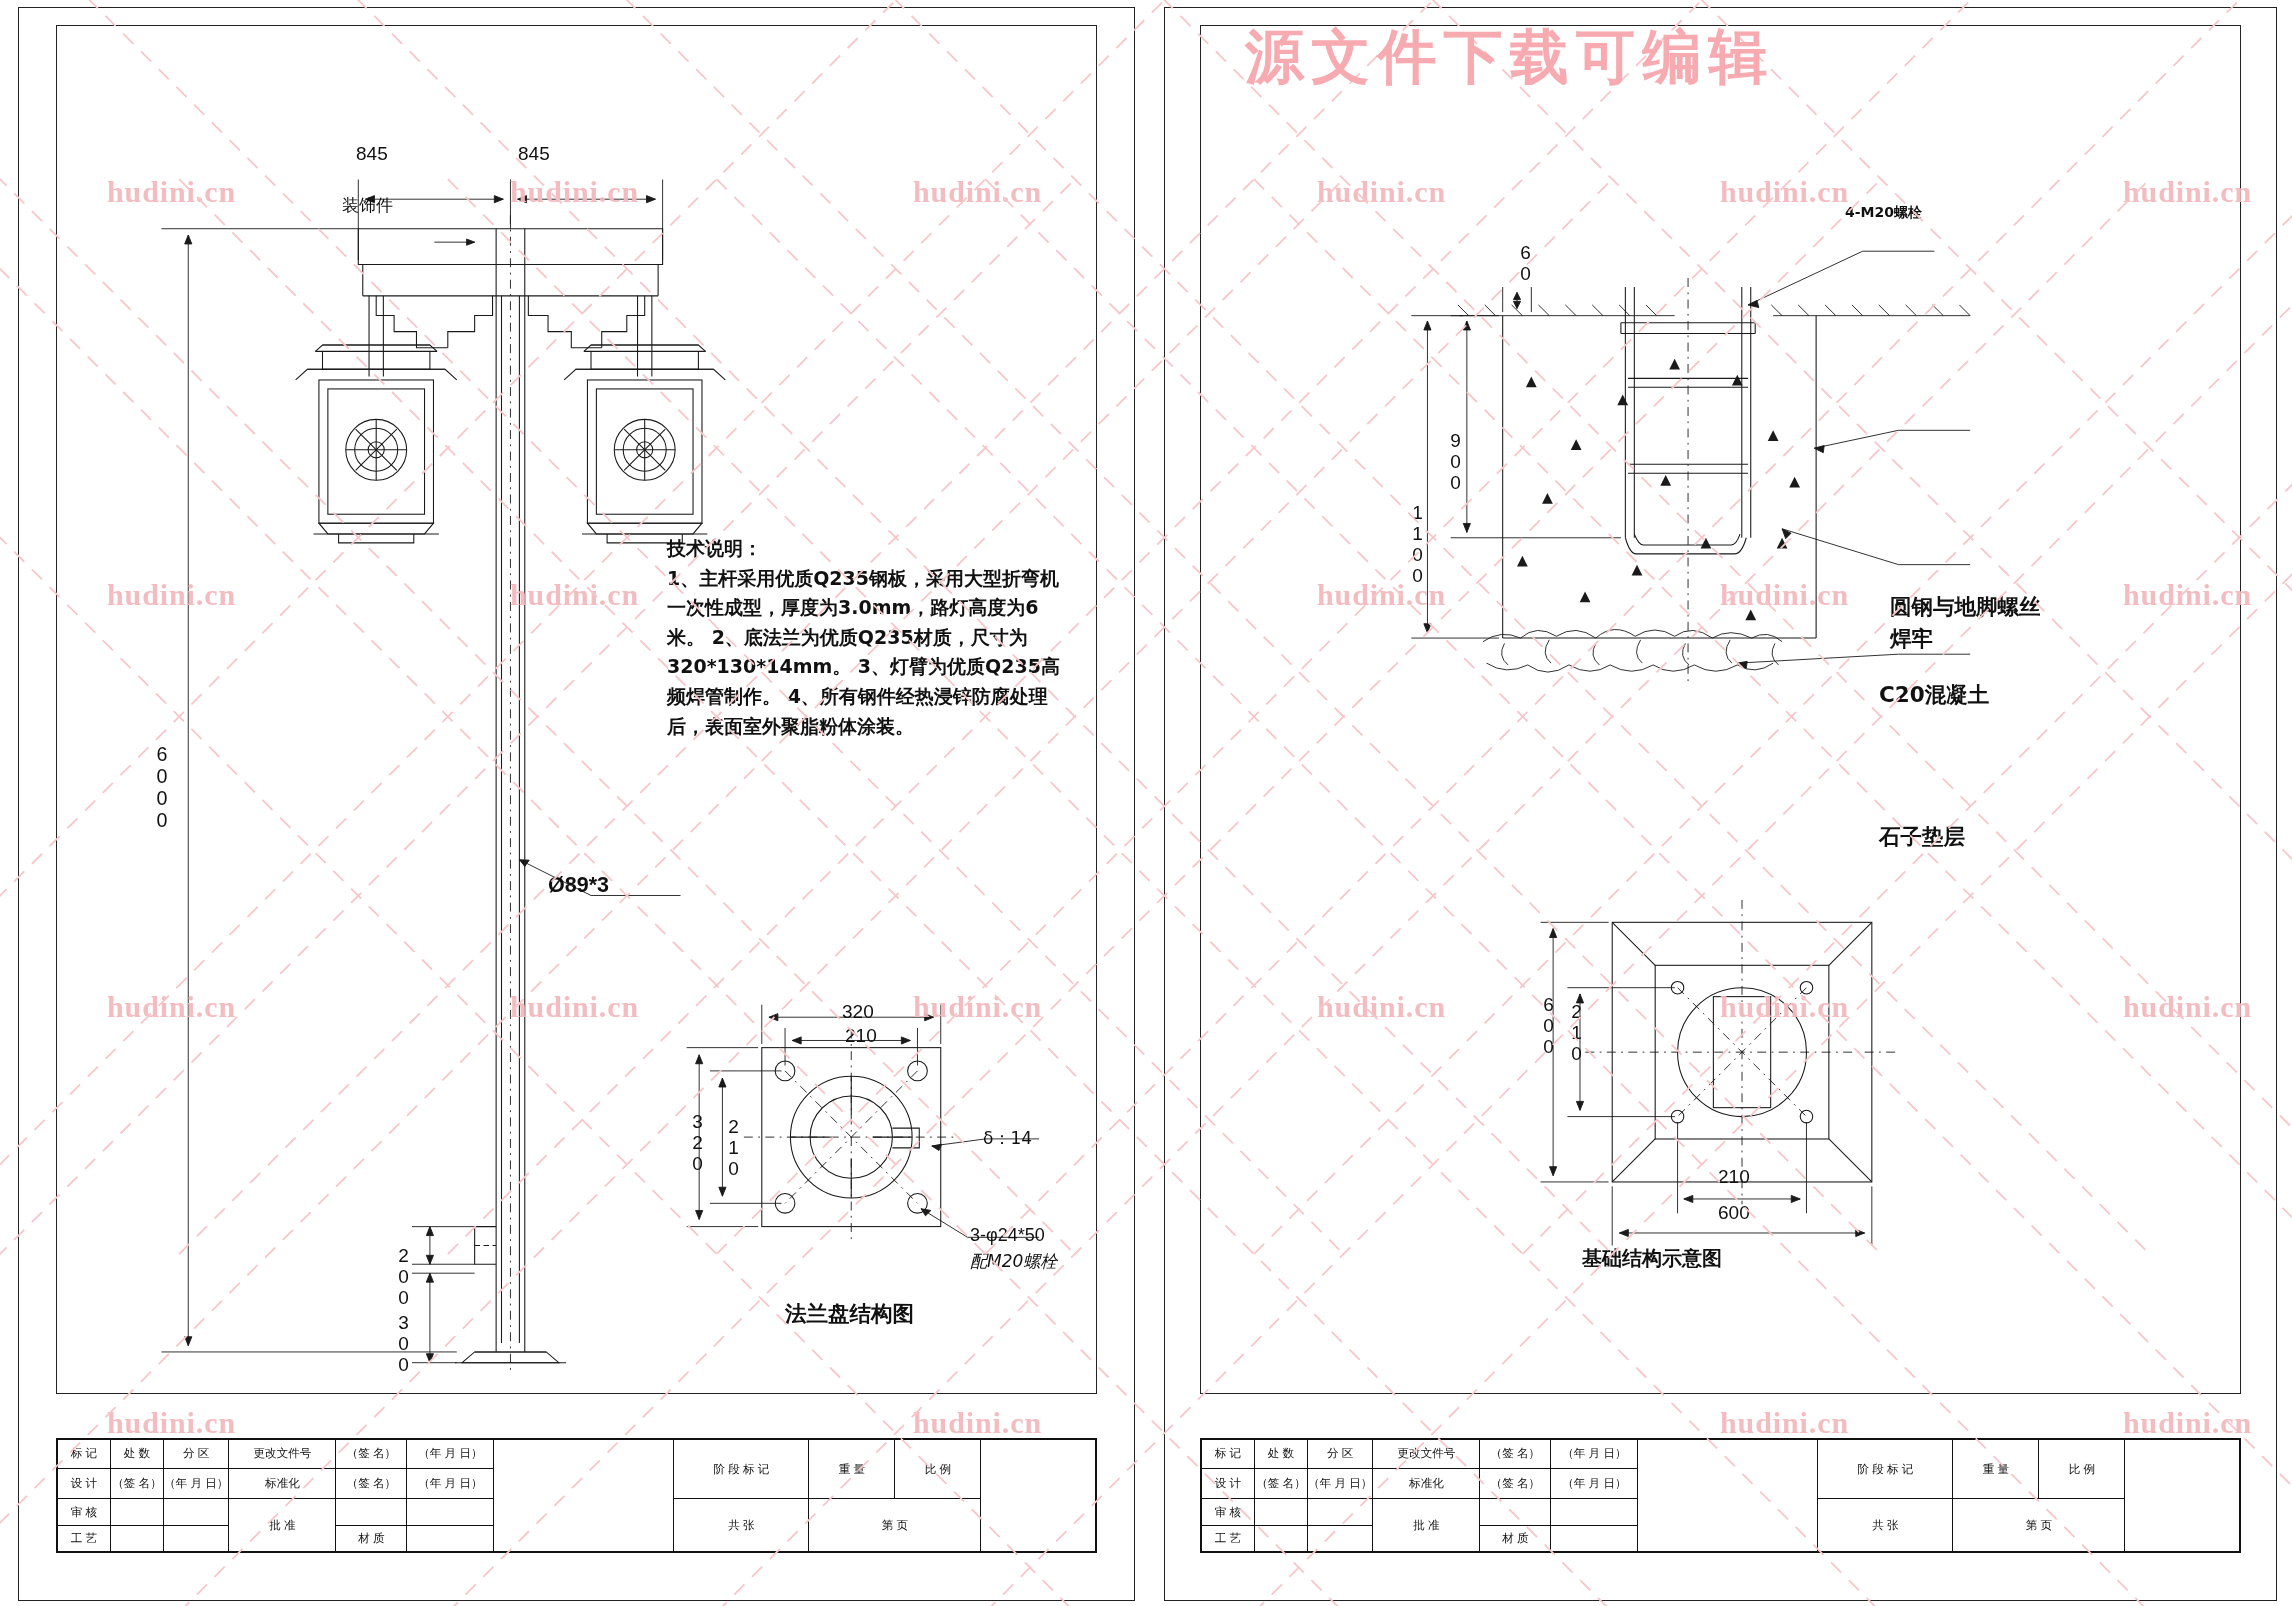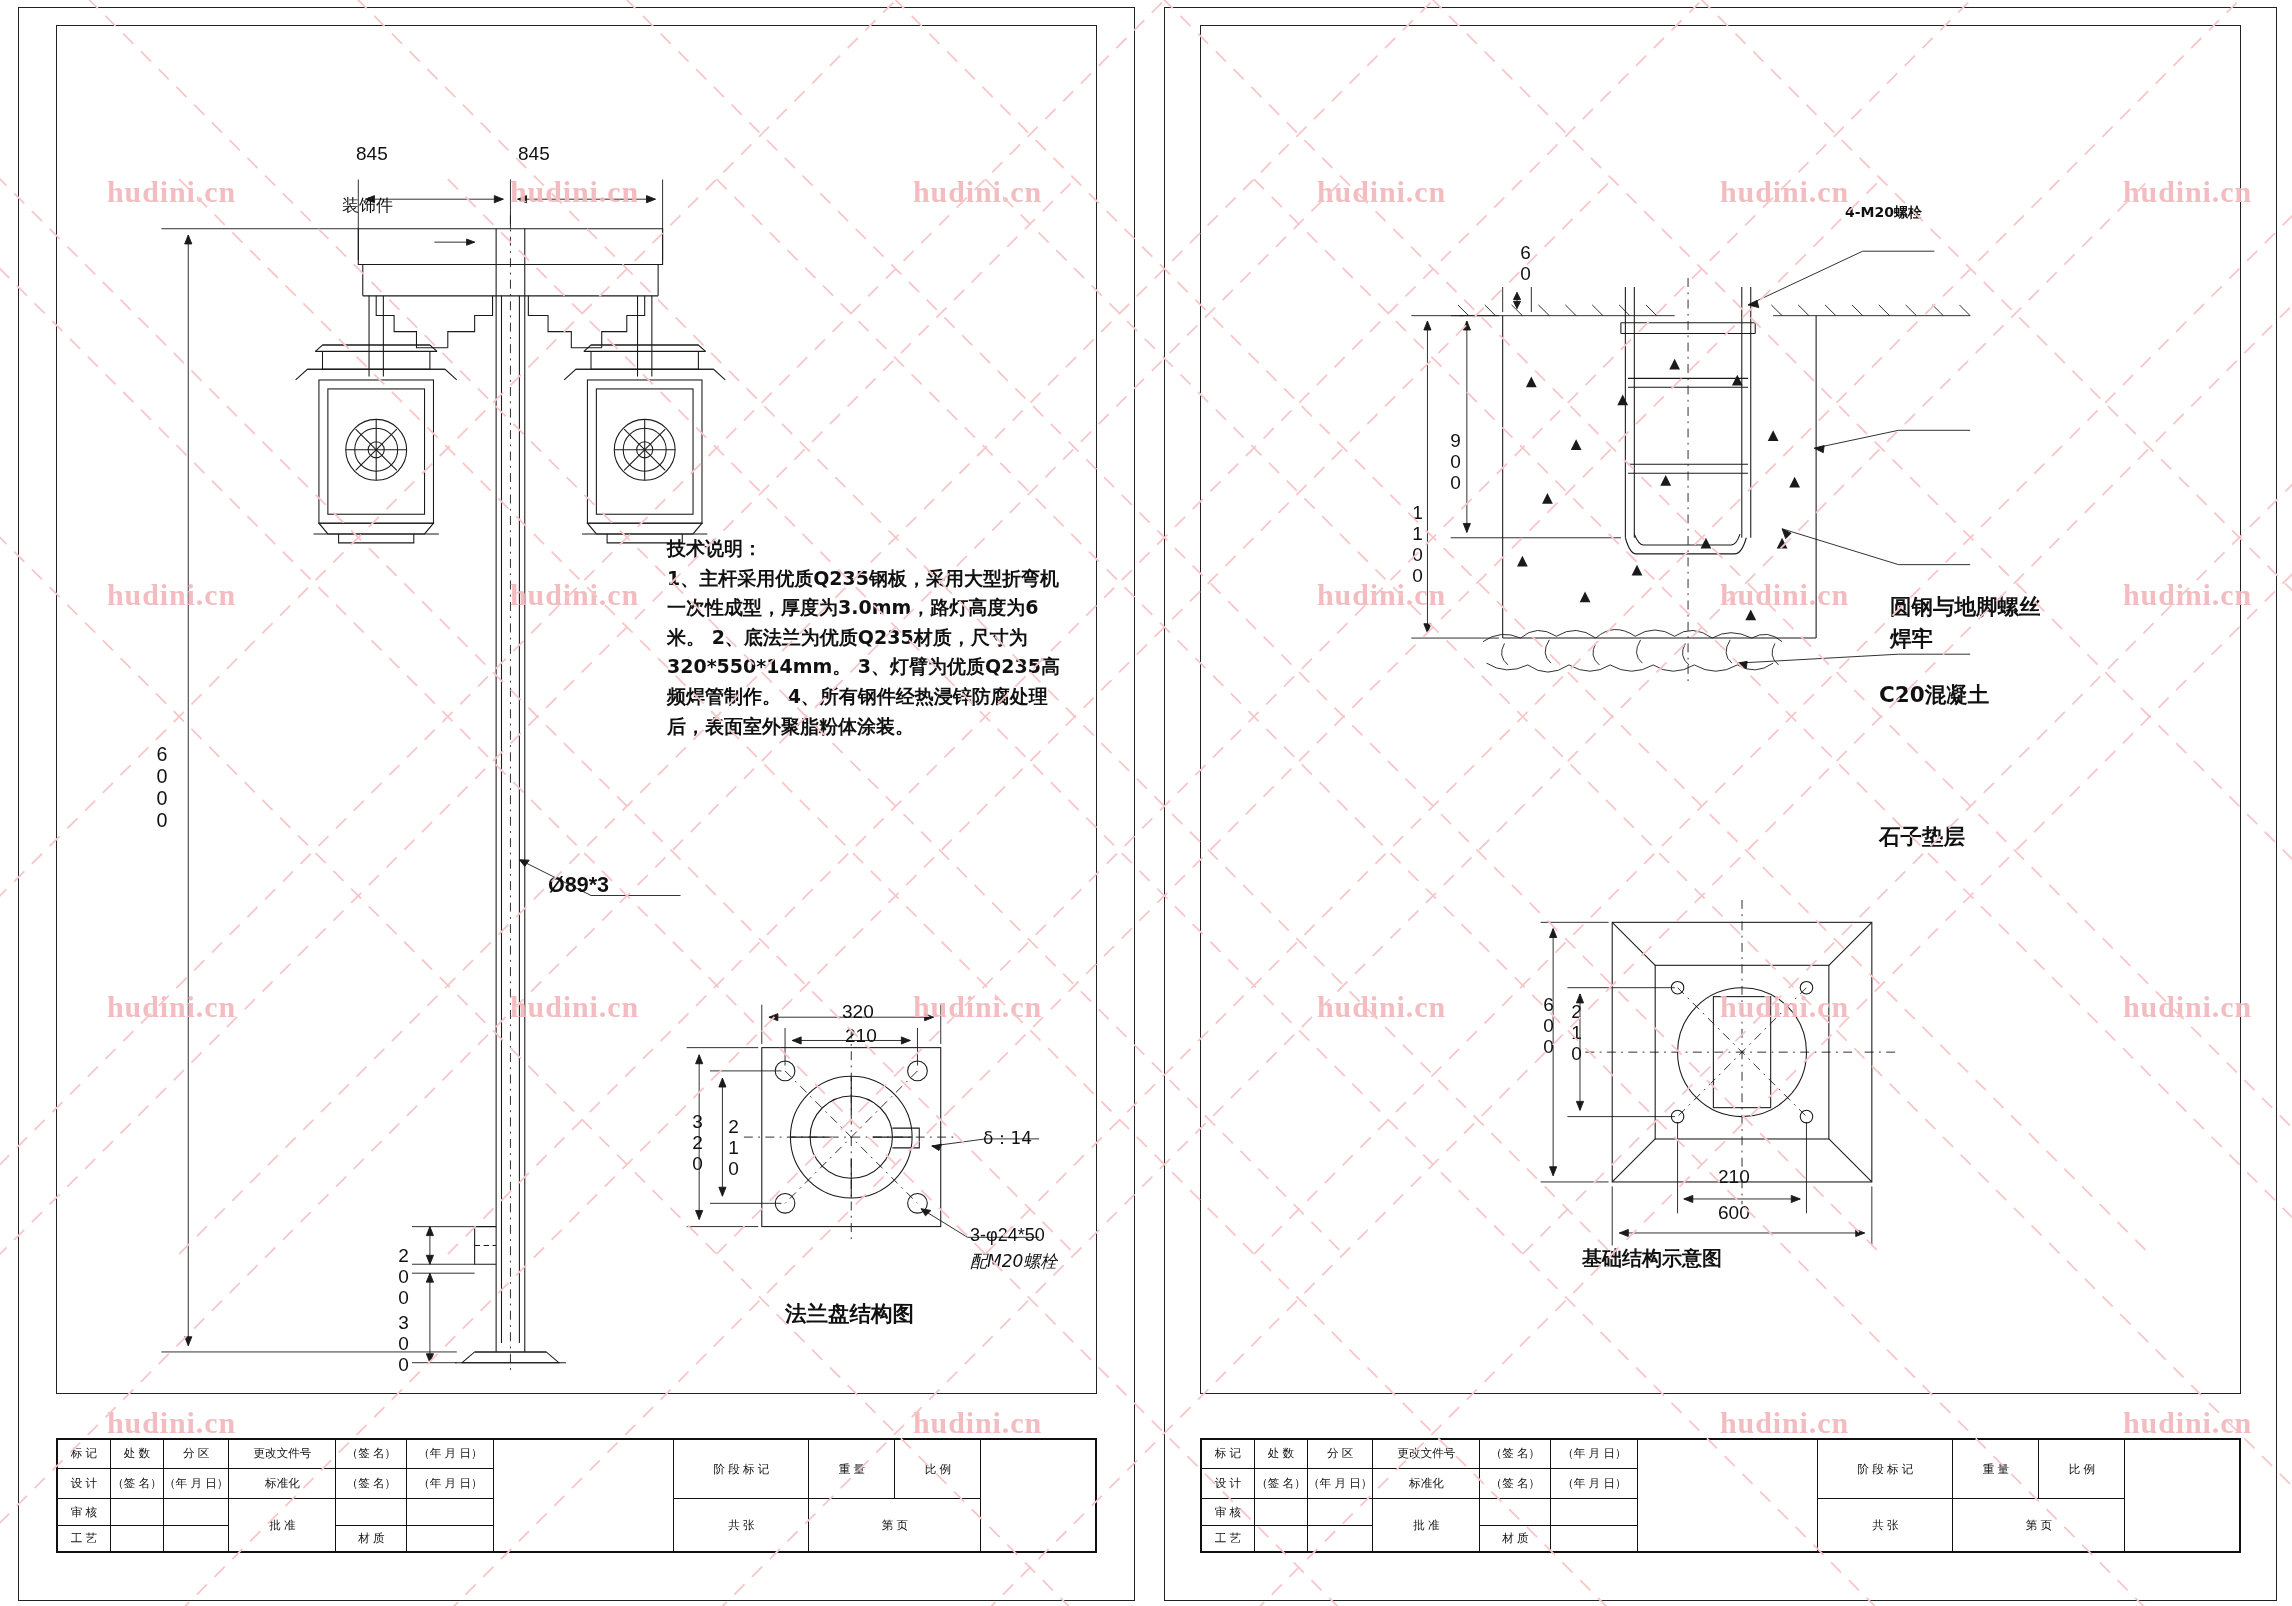--- a/index.html
+++ b/index.html
@@ -110,20 +110,21 @@
     <div class="wm-text" style="left:1317px; top:990px;">hudini.cn</div>
     <div class="wm-text" style="left:1720px; top:990px;">hudini.cn</div>
     <div class="wm-text" style="left:2123px; top:990px;">hudini.cn</div>
 
     <div class="wm-text" style="left:107px;  top:1406px;">hudini.cn</div>
     <div class="wm-text" style="left:913px; top:1406px;">hudini.cn</div>
     <div class="wm-text" style="left:1720px; top:1406px;">hudini.cn</div>
     <div class="wm-text" style="left:2123px; top:1406px;">hudini.cn</div>
   </div>
 
+  <div class="wm-big">源文件下载可编辑</div>
 
   <div class="frame" style="left:18px;top:7.2px;width:1115px;height:1592px;"></div>
   <div class="frame-inner" style="left:56px;top:25px;width:1039px;height:1367px;"></div>
 
   <svg width="716" height="1361" style="left:54px;top:36px;" viewBox="0 0 800 1520">
 
     <g class="s-stroke">
 
       <path d="M340 215 L340 255 L680 255 L680 215 Z"></path>
       <path d="M345 255 L345 290"></path>
@@ -255,21 +256,21 @@
     <span class="vert">200</span>
   </div>
   <div class="lbl" style="left:392px;top:1312px;font-size:19px;">
     <span class="vert">300</span>
   </div>
   <div class="lbl" style="left:548px;top:873px;font-size:21.5px;font-weight:bold;">Ø89*3</div>
 
   <div class="note">
     <span class="ttl">技术说明：</span>
     <span>1、主杆采用优质Q235钢板，采用大型折弯机一次性成型，厚度为3.0mm，路灯高度为6米。</span>
-    <span>2、底法兰为优质Q235材质，尺寸为320*550*14mm。</span>
+    <span>2、底法兰为优质Q235材质，尺寸为320*130*14mm。</span>
     <span>3、灯臂为优质Q235高频焊管制作。</span>
     <span>4、所有钢件经热浸锌防腐处理后，表面室外聚脂粉体涂装。</span>
   </div>
 
   <svg width="466" height="340" style="left:663px;top:985px;" viewBox="0 0 520 380">
     <g class="s-stroke">
       <rect x="110" y="70" width="200" height="200"></rect>
       <circle cx="210" cy="170" r="68"></circle>
       <circle cx="210" cy="170" r="46"></circle>
       <circle cx="136" cy="96" r="11"></circle>

